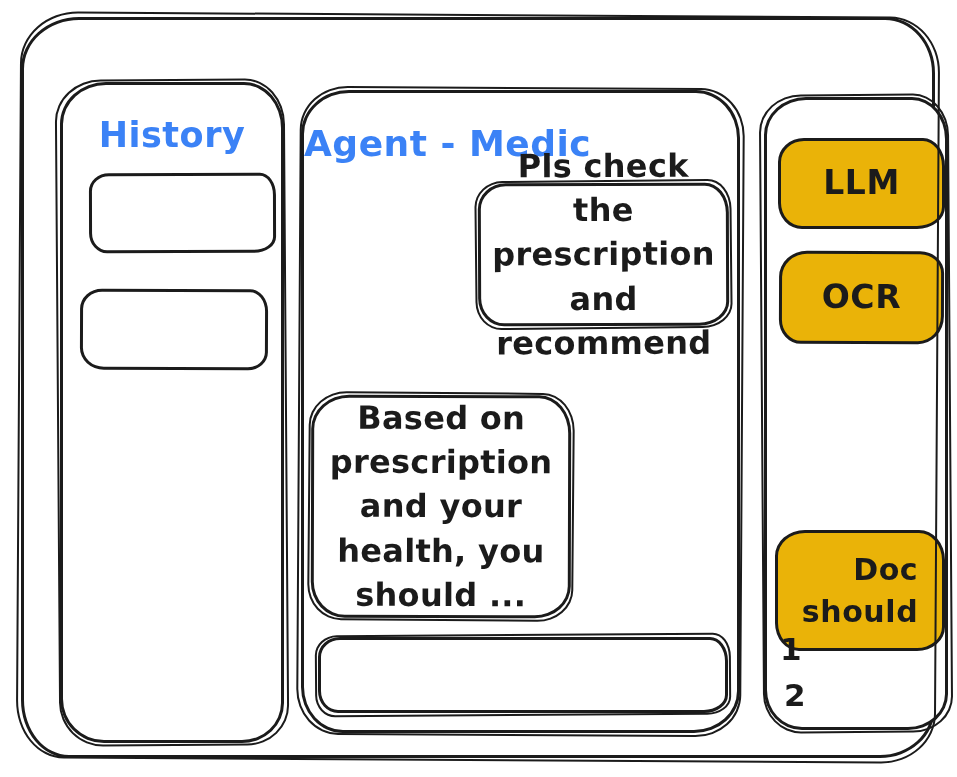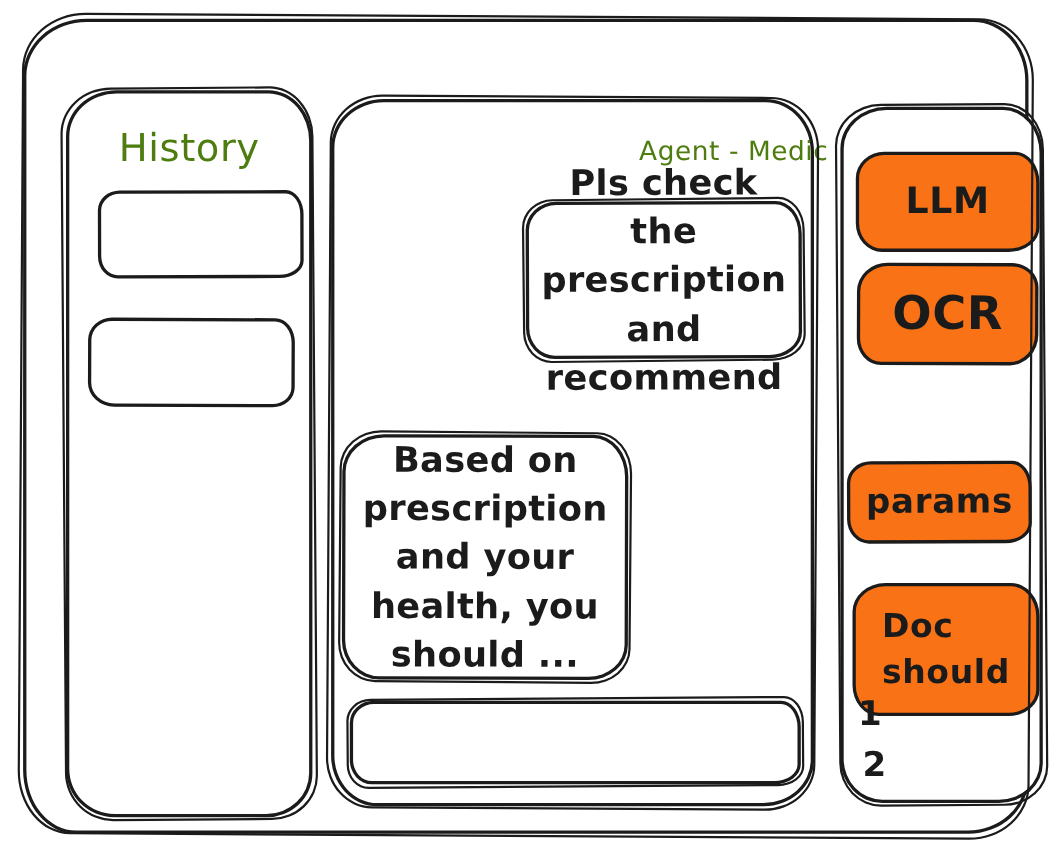--- a/index.html
+++ b/index.html
@@ -26,24 +26,24 @@
     inset:-6px;
     border:2px solid #1b1b1b;
     border-radius:inherit;
     transform:rotate(0.35deg);
     pointer-events:none;
   }
   .sk.dbl.alt::after{ transform:rotate(-0.4deg); }
 
   .txt{
     position:absolute;
-    font-weight:400;
+    font-weight:700;
     letter-spacing:0.5px;
     white-space:pre-line;
-    color:#4d7c0f;
+    color:#3b82f6;
   }
 
   
   .frame{
     left:21px; top:17px; width:914px; height:741px;
     border-radius:58px 50px 55px 48px / 52px 56px 50px 58px;
   }
 
   
   .history-panel{
@@ -66,21 +66,21 @@
     transform:rotate(0.2deg);
   }
 
   
   .chat-panel{
     left:277px; top:70px; width:439px; height:643px;
     border-radius:48px 44px 46px 42px / 44px 48px 42px 46px;
   }
   .chat-title{
     left:0; top:30px; width:100%;
-    text-align:right; font-size:24px;padding-left:16px;
+    text-align:left; font-size:36px;
   }
   .bubble{
     display:flex; align-items:center; justify-content:center;
     text-align:center;
     font-weight:600;
     font-size:32px; line-height:1.38;
     letter-spacing:0.3px;
     white-space:pre-line;
     padding:8px 10px;
   }
@@ -108,41 +108,41 @@
     box-sizing:border-box; color:#1b1b1b;
   }
 
   
   .tools-panel{
     left:740px; top:77px; width:184px; height:633px;
     border-radius:42px 36px 40px 38px / 38px 42px 36px 40px;
   }
   .tool-btn{
     position:absolute;
-    background:#f97316;
+    background:#eab308;
     border:3px solid #1b1b1b;
     box-sizing:border-box;
     display:flex; align-items:center; justify-content:center;
     font-family:"DejaVu Sans", sans-serif;
     font-weight:600; color:#1b1b1b;
     letter-spacing:0.6px;
     white-space:pre-line;
-    text-align:left;
+    text-align:right;
     line-height:1.4;
     cursor:pointer;
     padding:0;
   }
   .tool-btn.llm{
     left:11px; top:38px; width:167px; height:91px;
     font-size:33px;
     border-radius:26px 22px 28px 24px / 24px 28px 22px 26px;
   }
   .tool-btn.ocr{
-    left:12px; top:139px; width:165px; height:93px;
-    font-size:42px;
+    left:12px; top:151px; width:165px; height:93px;
+    font-size:33px;
     border-radius:28px 24px 26px 22px / 26px 22px 28px 24px;
     transform:rotate(0.2deg);
   }
   .tool-btn.params{
     left:3px; top:319px; width:168px; height:75px;
     font-size:31px;
     border-radius:22px 18px 24px 20px / 20px 24px 18px 22px;
     transform:rotate(-0.2deg);
   }
   .tool-btn.doc{
@@ -185,21 +185,20 @@
 should ...</div>
 
       <div class="sk dbl alt input-wrap">
         <input type="text" value="" style="">
       </div>
     </main>
 
     <aside class="sk dbl alt tools-panel">
       <button class="tool-btn llm">LLM</button>
       <button class="tool-btn ocr">OCR</button>
-      <button class="tool-btn params">params</button>
       <button class="tool-btn doc">Doc
 should</button>
 
       <div class="doc-num n1">1</div>
       <div class="doc-num n2">2</div>
     </aside>
 
   </div>
 </div>
 

